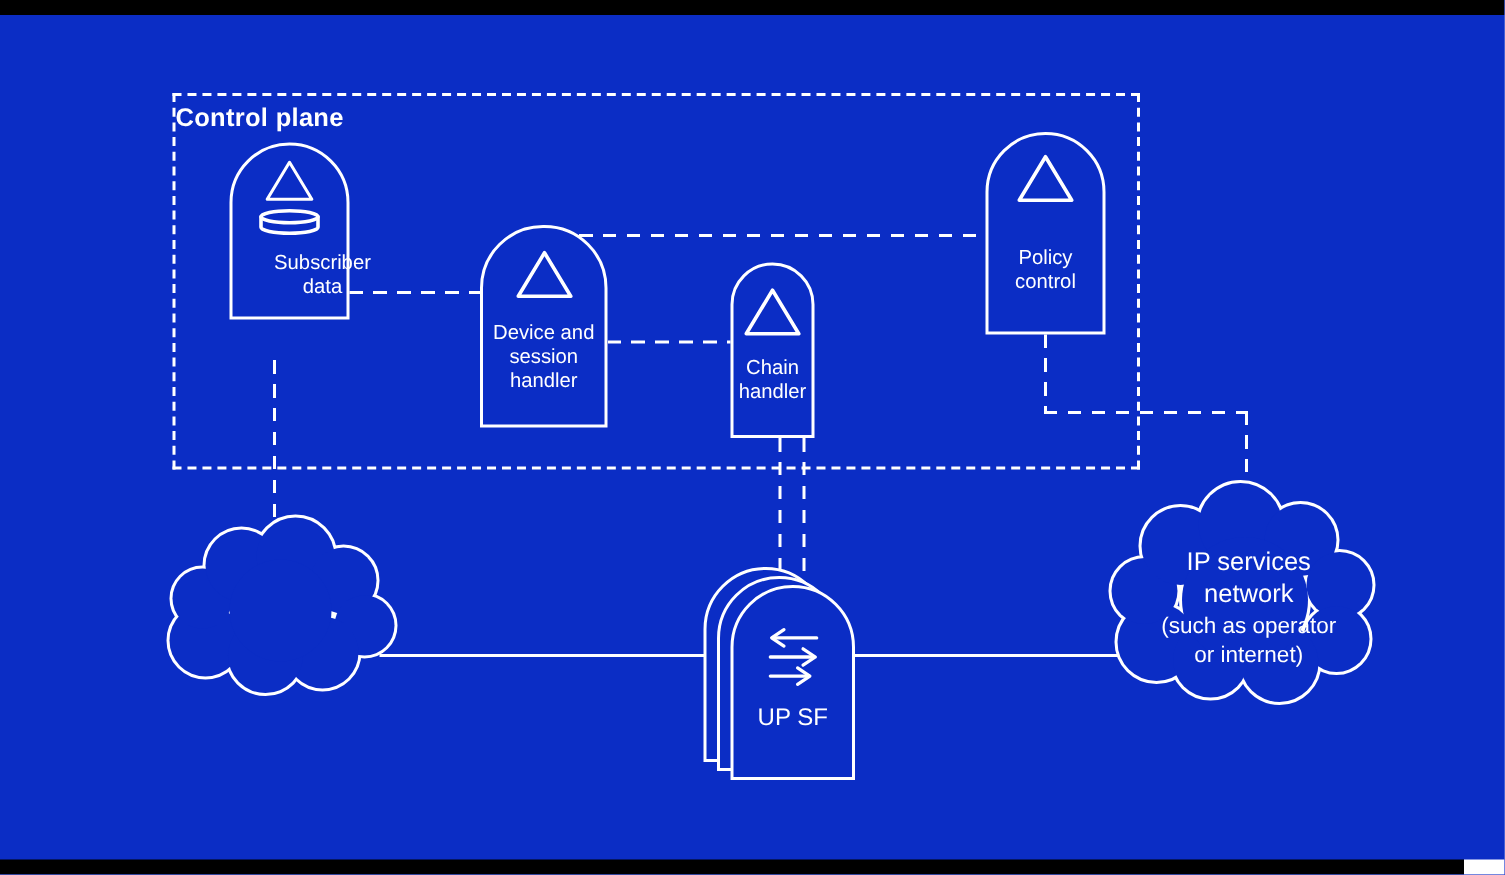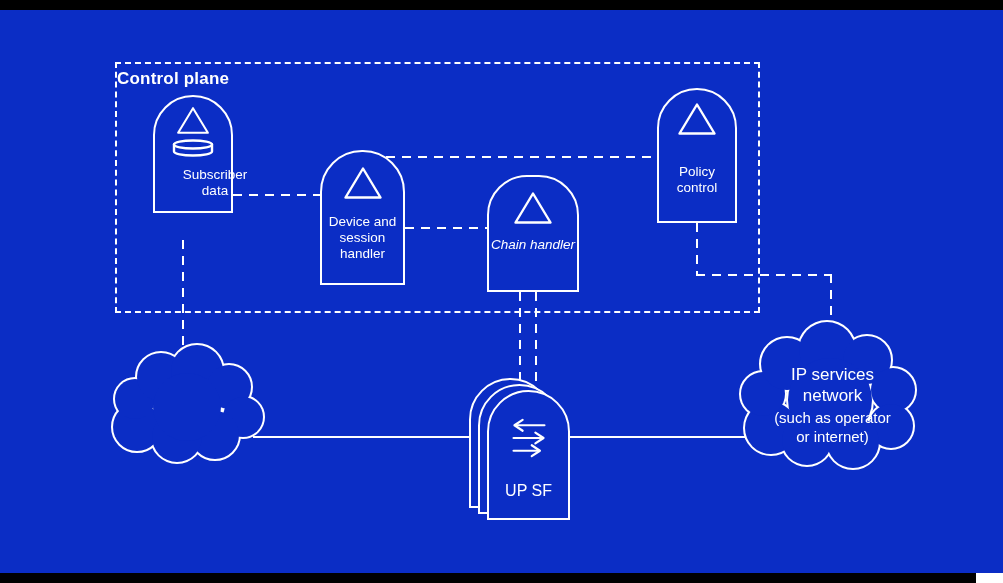--- a/index.html
+++ b/index.html
@@ -25,28 +25,28 @@
   .cp-title{position:absolute;top:5px;left:0;right:0;text-align:left;
     font-weight:bold;font-size:17px;letter-spacing:.2px;}
 
   
   .arch{position:absolute;border:2px solid var(--line);background:var(--bg);
     display:flex;flex-direction:column;align-items:center;z-index:3;}
   .arch .label{font-size:13.5px;line-height:1.18;text-align:center;}
 
   .n-subscriber{left:153px;top:95px;width:80px;height:118px;border-radius:40px 40px 0 0;}
   .n-device{left:320px;top:150px;width:85px;height:135px;border-radius:42px 42px 0 0;}
-  .n-chain{left:487px;top:175px;width:92px;height:117px;border-radius:40px 40px 0 0;font-style:italic;}
+  .n-chain{left:487px;top:175px;width:56px;height:117px;border-radius:40px 40px 0 0;}
   .n-policy{left:657px;top:88px;width:80px;height:135px;border-radius:40px 40px 0 0;}
 
   .n-upsf{width:83px;height:130px;border-radius:42px 42px 0 0;}
   .upsf-back2{left:469px;top:378px;}
   .upsf-back1{left:478px;top:384px;}
   .upsf-front{left:487px;top:390px;}
-  .upsf-front .label{font-size:16px;margin-top:24px;}
+  .upsf-front .label{font-size:16px;margin-top:12px;}
 
   .icon{display:block;flex:none;}
   .tri-sub{margin-top:9px;}
   .cyl{margin-top:4px;}
   .lab-sub{margin-top:8px;margin-left:44px;}
   .tri-device{margin-top:14px;} .lab-device{margin-top:14px;}
   .tri-chain{margin-top:14px;}  .lab-chain{margin-top:12px;}
   .tri-policy{margin-top:12px;} .lab-policy{margin-top:28px;}
   .arrows{margin-top:26px;}
 

